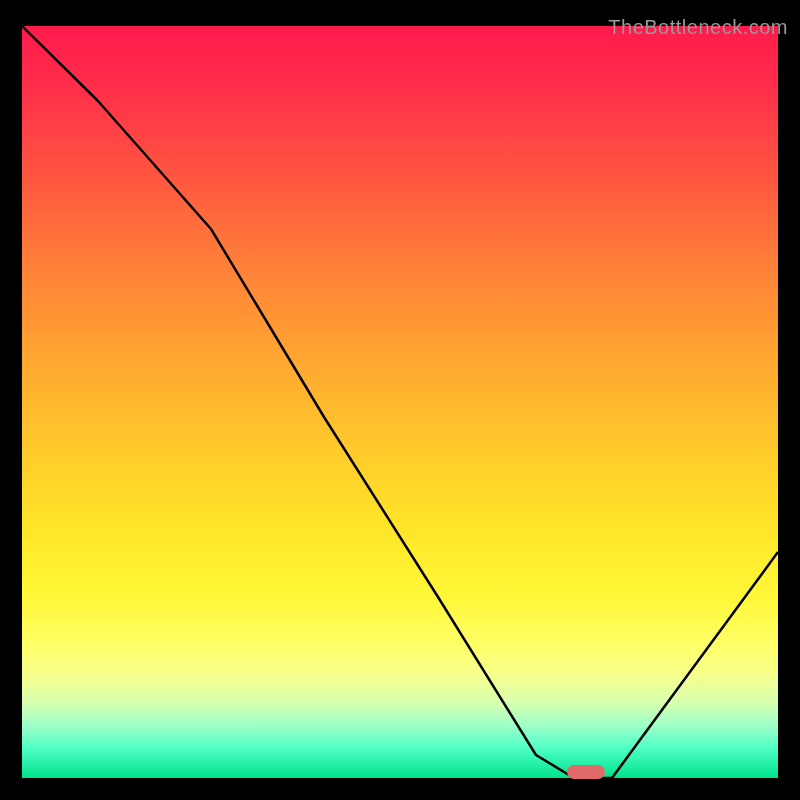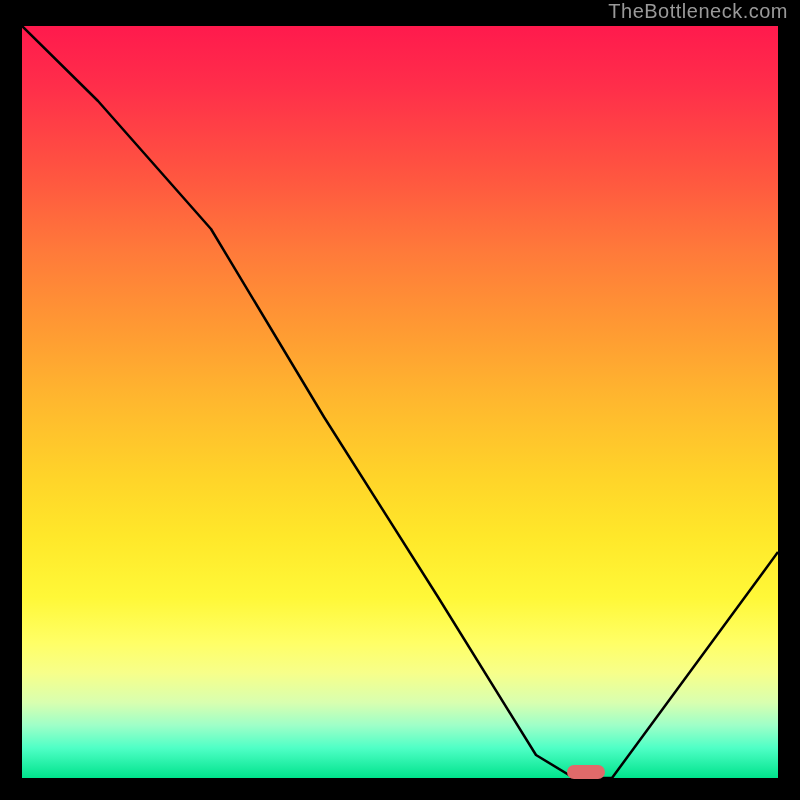--- a/index.html
+++ b/index.html
@@ -5,21 +5,21 @@
   * { margin: 0; padding: 0; box-sizing: border-box; }
   body {
     width: 800px;
     height: 800px;
     background: #000;
     position: relative;
     font-family: Arial, sans-serif;
   }
   .watermark {
     position: absolute;
-    top: 0;
+    top: 16px;
     right: 12px;
     color: #999;
     font-size: 20px;
     font-weight: 500;
     letter-spacing: 0.5px;
     z-index: 10;
   }
   .plot-area {
     position: absolute;
     left: 22px;

